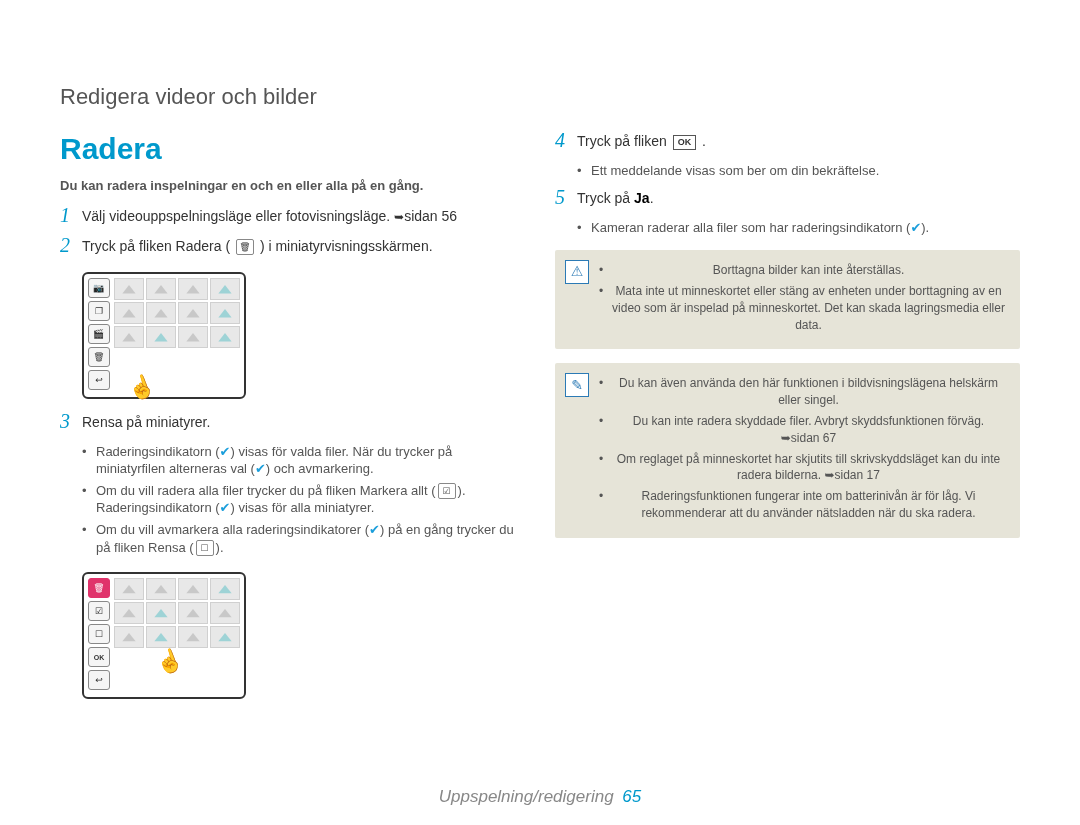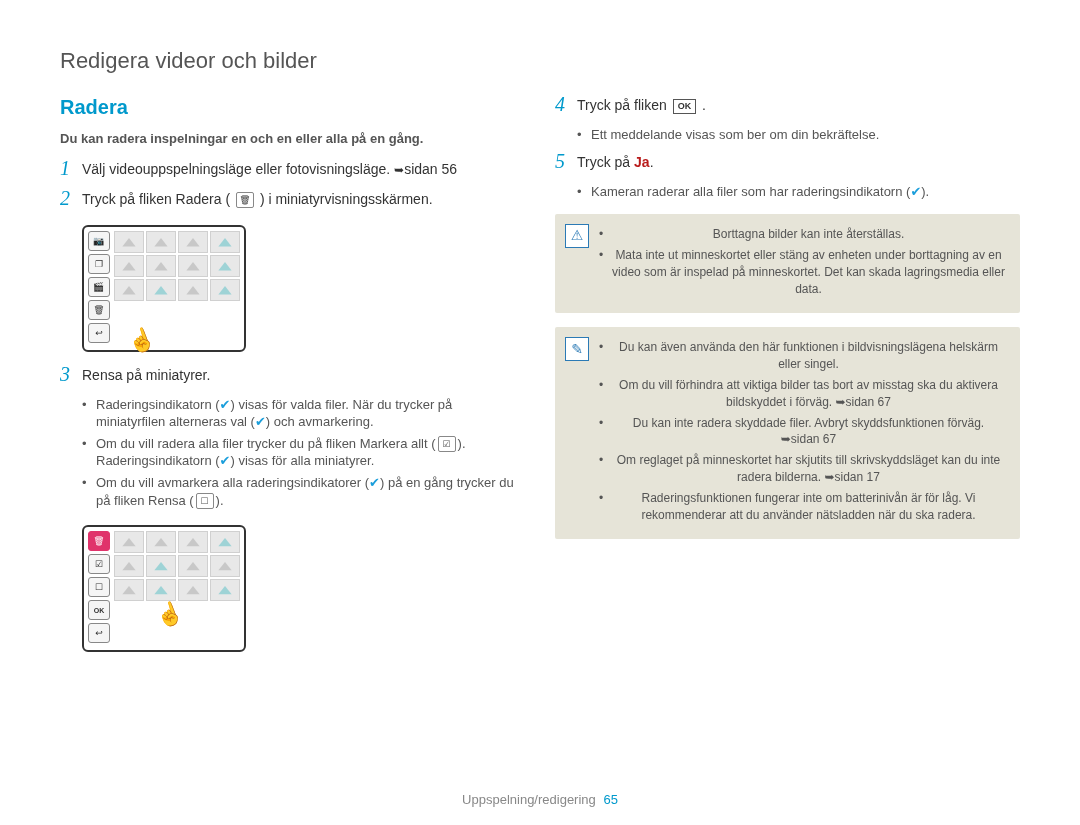--- a/index.html
+++ b/index.html
@@ -6,39 +6,39 @@
     margin: 0;
     font-family: Arial, Helvetica, sans-serif;
     background: #fff;
     color: #333;
     font-size: 13px;
   }
   .page {
     width: 1080px;
     height: 825px;
     box-sizing: border-box;
-    padding: 48px 60px 20px 60px;
+    padding: 84px 60px 20px 60px;
     position: relative;
   }
   .page-title {
     font-size: 22px;
     font-weight: normal;
     color: #555;
     margin: 0 0 22px 0;
   }
   .columns {
     display: flex;
     gap: 30px;
   }
   .col {
     flex: 1;
     min-width: 0;
   }
   .heading-radera {
-    font-size: 20px;
+    font-size: 30px;
     color: #0099cc;
     margin: 0 0 12px 0;
   }
   .intro {
     font-size: 13px;
     margin: 0 0 14px 0;
     color: #555;
     font-weight: bold;
   }
   .step {
@@ -223,28 +223,29 @@
   .info-box li::before {
     content: "•";
     position: absolute;
     left: 0;
   }
   .footer {
     position: absolute;
     bottom: 18px;
     left: 0; right: 0;
     text-align: center;
-    font-size: 13px;
+    font-size: 17px;
     color: #888;
+    font-style: italic;
   }
   .footer .pnum {
     color: #0099cc;
     margin-left: 4px;
   }
-  .bold { font-weight: bold; color:#b91c1c; }
+  .bold { font-weight: bold; color:#000000; }
   .arrow { font-size: 12px; }
 </style>
 </head>
 <body>
 
 <div class="page">
   <h1 class="page-title">Redigera videor och bilder</h1>
 
   <div class="columns">
 
@@ -380,21 +381,20 @@
         <ul>
           <li>Borttagna bilder kan inte återställas.</li>
           <li>Mata inte ut minneskortet eller stäng av enheten under borttagning av en video som är inspelad på minneskortet. Det kan skada lagringsmedia eller data.</li>
         </ul>
       </div>
 
       <div class="info-box edit">
         <div class="box-icon">✎</div>
         <ul>
           <li><span>Du kan även använda den här funktionen i bildvisningslägena helskärm eller singel.</span></li>
-          <li><span>Om du vill förhindra att viktiga bilder tas bort av misstag ska du aktivera bildskyddet i förväg. </span><span class="arrow">➥</span><span>sidan 67</span></li>
           <li><span>Du kan inte radera skyddade filer. Avbryt skyddsfunktionen förväg. </span><br><span class="arrow">➥</span><span>sidan 67</span></li>
           <li><span>Om reglaget på minneskortet har skjutits till skrivskyddsläget kan du inte radera bilderna. </span><span class="arrow">➥</span><span>sidan 17</span></li>
           <li><span>Raderingsfunktionen fungerar inte om batterinivån är för låg. Vi rekommenderar att du använder nätsladden när du ska radera.</span></li>
         </ul>
       </div>
     </div>
   </div>
 
   <div class="footer">
     <span>Uppspelning/redigering</span>

